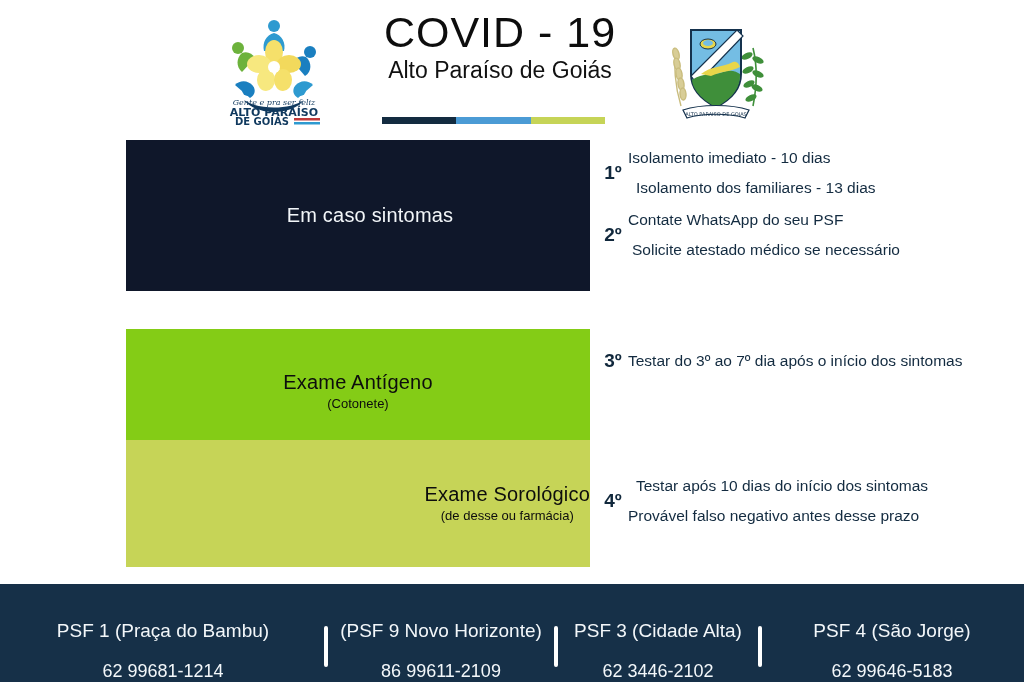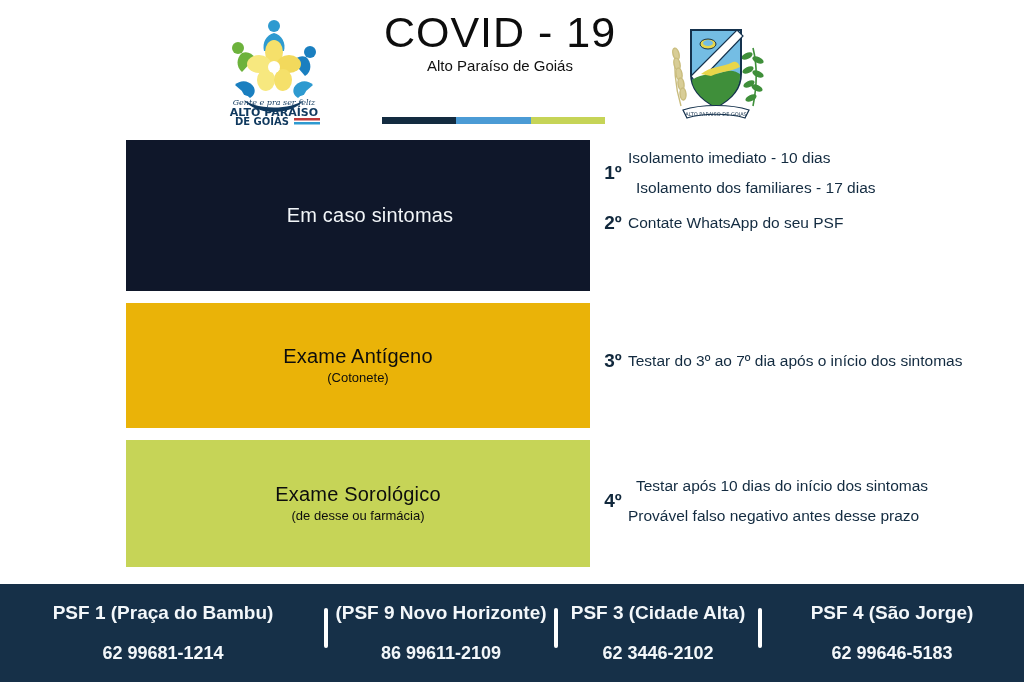--- a/index.html
+++ b/index.html
@@ -60,21 +60,21 @@
     font-family: "Liberation Sans", sans-serif;
     font-weight: normal;
     font-size: 43px;
     letter-spacing: 1px;
     color: #0d0d0d;
     line-height: 1.08;
     margin-top: 1px;
   }
   .t-city {
     font-family: "Liberation Sans", sans-serif;
-    font-size: 15px;
+    font-size: 23px;
     color: #111111;
     line-height: 1.1;
     margin-top: 3px;
   }
   .tri-bar {
     position: absolute;
     left: 382px;
     top: 117px;
     width: 223px;
     height: 7px;
@@ -151,22 +151,21 @@
 
   
   .footer {
     position: absolute;
     left: 0;
     top: 584px;
     width: 1024px;
     height: 98px;
     background: #163048;
     display: flex;
-    align-items: center;
-    font-weight: bold;
+    align-items: flex-end;
   }
   .psf {
     flex: 1 1 0;
     position: relative;
     display: flex;
     flex-direction: column;
     align-items: center;
     justify-content: center;
     color: #f3f7fa;
   }
@@ -297,46 +296,47 @@
       </svg>
     </div>
   </div>
 
   <div class="box" id="box-1" style="background:#0f172a;">
     <div class="box-inner">
       <div class="box-title" style="color:#f2f6f9">Em caso sintomas</div>
     </div>
   </div>
 
-  <div class="box" id="box-2" style="background:#eab308;">
+  <div class="box" id="box-2" style="background:#84cc16;margin-top:26px;">
     <div class="box-inner">
       <div class="box-title" style="color:#0d0d0d">Exame Antígeno</div>
       <div class="box-sub" style="color:#0d0d0d">(Cotonete)</div>
     </div>
   </div>
 
-  <div class="box" id="box-3" style="background:#c6d457;">
+  <div class="box" id="box-3" style="background:#c6d457;align-items:flex-end;">
     <div class="box-inner">
       <div class="box-title" style="color:#0d0d0d">Exame  Sorológico</div>
       <div class="box-sub" style="color:#0d0d0d">(de desse ou farmácia)</div>
     </div>
   </div>
 
   <div class="step" id="step-1">
     <div class="step-num">1º</div>
     <div class="step-lines">
       <span class="l l1">Isolamento imediato - 10 dias</span>
-      <span class="l l2">Isolamento dos familiares - 17 dias</span>
+      <span class="l l2">Isolamento dos familiares - 13 dias</span>
     </div>
   </div>
 
   <div class="step" id="step-2">
     <div class="step-num">2º</div>
     <div class="step-lines">
       <span class="l l1">Contate  WhatsApp do seu  PSF</span>
+      <span class="l l2">Solicite atestado médico  se necessário</span>
     </div>
   </div>
 
   <div class="step" id="step-3">
     <div class="step-num">3º</div>
     <div class="step-lines">
       <span class="l l1">Testar do 3º ao 7º dia após o  início dos sintomas</span>
     </div>
   </div>
 

